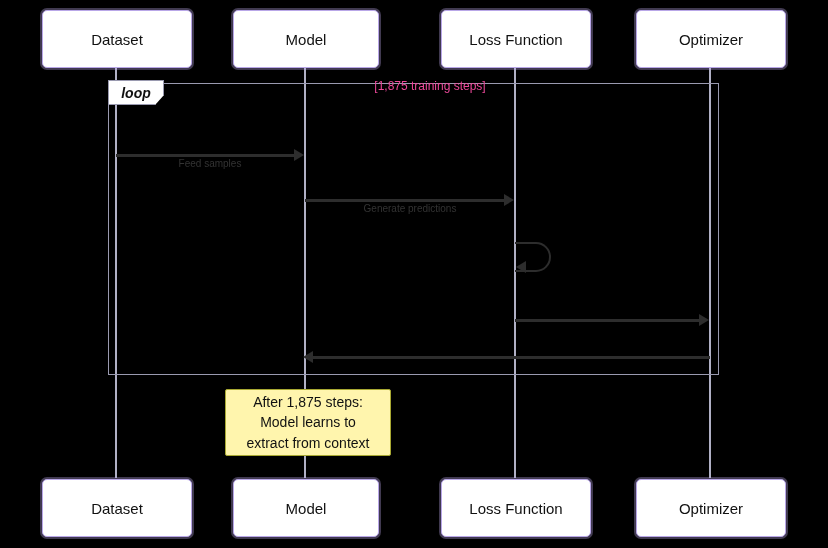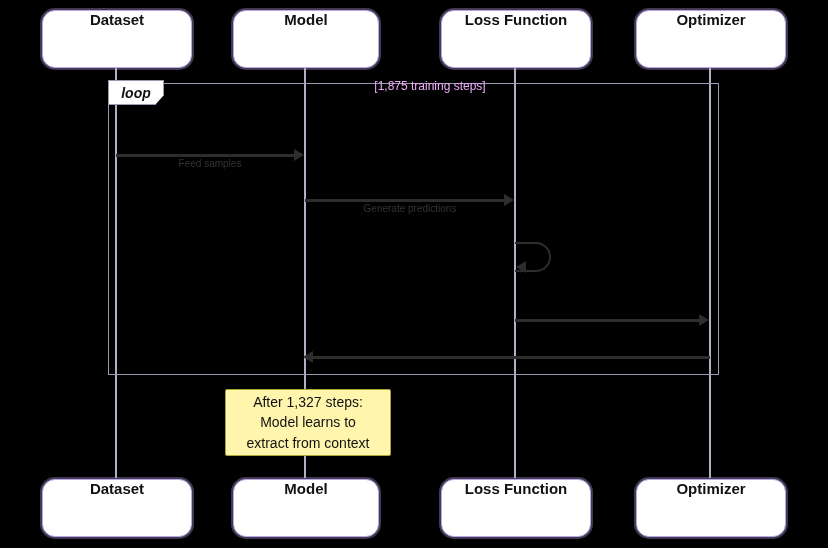--- a/index.html
+++ b/index.html
@@ -6,24 +6,24 @@
   #stage{
     position:relative;width:828px;height:548px;overflow:hidden;
     background:var(--background,#000);
     font-family:"Liberation Sans", sans-serif;
   }
   
   .actor{
     position:absolute;height:56px;
     background:var(--box-bg,#fff);
     border:1px solid var(--box-border,#b9a7e8);
-    border-radius:13px;
+    border-radius:5px;
     box-shadow:0 0 0 2px rgba(185,167,232,.35);
-    display:flex;justify-content:center;
-    color:#111;font-size:15px;font-weight:bold;
+    display:flex;align-items:center;justify-content:center;
+    color:#111;font-size:15px;
   }
   
   .lifeline{
     position:absolute;width:2px;top:68px;height:410px;
     background:var(--lifeline,#cfcfe8);
     opacity:.85;
   }
   
   .loop-box{
     position:absolute;left:108px;top:83px;width:609px;height:290px;
@@ -33,21 +33,21 @@
     position:absolute;left:108px;top:80px;width:54px;height:23px;
     background:#fff;border:1px solid var(--loop-border,#9a9ab0);
     color:#111;font-size:14px;font-weight:bold;
     display:flex;align-items:center;justify-content:center;
     clip-path:polygon(0 0,100% 0,100% 60%,84% 100%,0 100%);
     z-index:3;
     font-style:italic;
   }
   .loop-title{
     position:absolute;left:330px;top:79px;width:200px;
-    text-align:center;font-size:12px;color:#f0abfc;z-index:2;
+    text-align:center;font-size:12px;color:#ec4899;z-index:2;
   }
   
   .msg-line{
     position:absolute;height:2.5px;background:var(--arrow-color,#2d2d2d);
   }
   .arrow-right{
     position:absolute;width:0;height:0;
     border-top:6px solid transparent;border-bottom:6px solid transparent;
     border-left:10px solid var(--arrow-color,#2d2d2d);
   }
@@ -114,21 +114,21 @@
 
   <div class="self-arc"></div>
   <div class="arrow-left" style="left:516px;top:261px"></div>
 
   <div class="msg-line" style="left:515px;top:319px;width:188px"></div>
   <div class="arrow-right" style="left:699px;top:314px"></div>
 
   <div class="msg-line" style="left:312px;top:356px;width:398px"></div>
   <div class="arrow-left" style="left:303px;top:351px"></div>
 
-  <div class="note">After 1,327 steps:
+  <div class="note">After 1,875 steps:
 Model learns to
 extract from context</div>
 
   <div class="actor" style="left:42px;top:479px;width:148px">
       <span>Dataset</span>
     </div>
   <div class="actor" style="left:233px;top:479px;width:144px">
       <span>Model</span>
     </div>
   <div class="actor" style="left:441px;top:479px;width:148px">

